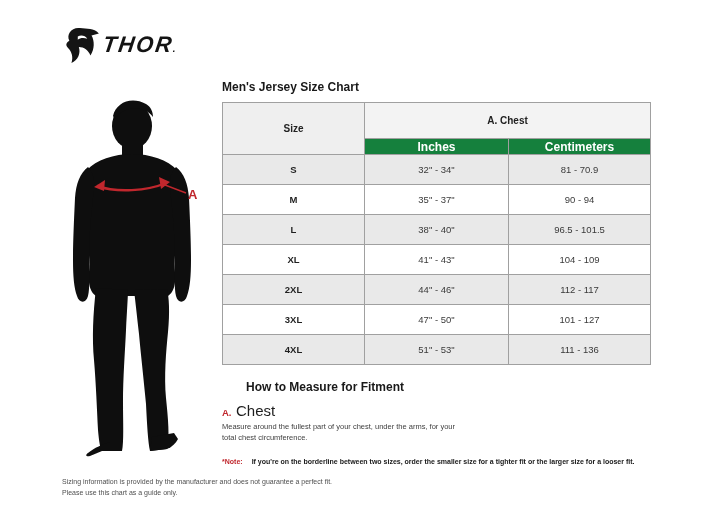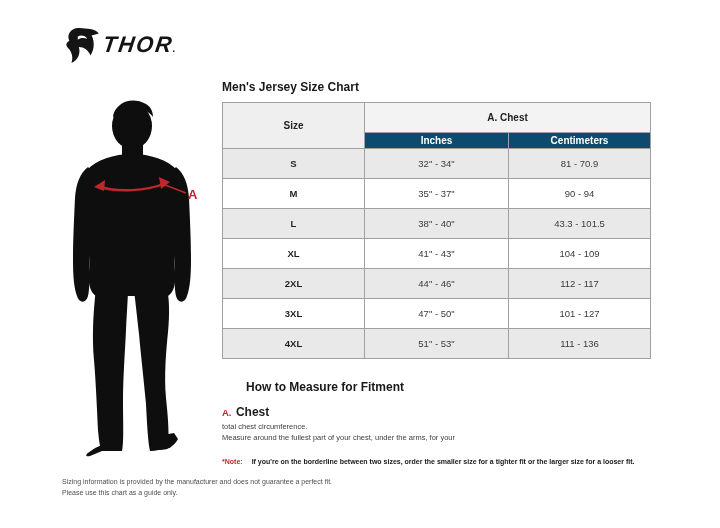--- a/index.html
+++ b/index.html
@@ -29,34 +29,34 @@
 
   
   .chart-title { position: absolute; left: 222px; top: 80px; font-size: 12px; font-weight: bold; color: #191919; }
 
   
   .size-table {
     position: absolute; left: 222px; top: 102px; width: 428px;
     border-collapse: collapse; table-layout: fixed;
   }
   .size-table th, .size-table td { border: 1px solid #a0a0a0; padding: 0; text-align: center; }
-  .main-head-row { height: 30px; }
+  .main-head-row { height: 36px; }
   .size-head { background: #efefef; font-size: 10px; color: #222222; }
   .group-head { background: #f3f3f3; font-size: 10px; color: #222222; }
-  .unit-head { background: #0c4a6e; color: #ffffff; font-size: 10px; height: 15px; }
+  .unit-head { background: #15803d; color: #ffffff; font-size: 12px; height: 15px; }
   .size-table tbody tr { height: 30px; background: #ffffff; }
   .size-table tbody tr:nth-child(odd) { background: #e9e9e9; }
   .size-table tbody td { font-size: 9.5px; color: #3a3a3a; }
   .size-table tbody td.size-cell { font-weight: bold; color: #1f1f1f; }
 
   
   .measure-heading { position: absolute; left: 222px; top: 380px; font-size: 12px; font-weight: bold; color: #191919; margin-left: 24px; }
   .measure-item { position: absolute; left: 222px; top: 402px; }
   .measure-key { color: #c0272d; font-weight: bold; font-size: 9.5px; }
-  .measure-name { color: #1d1d1d; font-weight: bold; font-size: 12px; }
+  .measure-name { color: #1d1d1d; font-weight: normal; font-size: 15px; }
   .measure-desc { margin-top: 2px; font-size: 7.5px; line-height: 1.45; color: #3f3f3f; white-space: nowrap; }
 
   .note-line { position: absolute; left: 222px; top: 458px; font-size: 7px; font-weight: bold; white-space: nowrap; color: #191919; }
   .note-label { color: #c0272d; margin-right: 9px; }
 
   
   .disclaimer { position: absolute; left: 62px; top: 477px; font-size: 7px; line-height: 1.5; color: #4f4f4f; }
 </style>
 </head>
 <body>
@@ -120,21 +120,21 @@
         <td>81 - 70.9</td>
       </tr>
       <tr>
         <td class="size-cell">M</td>
         <td>35" - 37"</td>
         <td>90 - 94</td>
       </tr>
       <tr>
         <td class="size-cell">L</td>
         <td>38" - 40"</td>
-        <td>43.3 - 101.5</td>
+        <td>96.5 - 101.5</td>
       </tr>
       <tr>
         <td class="size-cell">XL</td>
         <td>41" - 43"</td>
         <td>104 - 109</td>
       </tr>
       <tr>
         <td class="size-cell">2XL</td>
         <td>44" - 46"</td>
         <td>112 - 117</td>
@@ -153,22 +153,22 @@
   </table>
 
   <div class="measure-heading">How to Measure for Fitment</div>
 
   <div class="measure-item">
     <div>
       <span class="measure-key">A.</span>
       <span class="measure-name">Chest</span>
     </div>
     <div class="measure-desc">
+      <div>Measure around the fullest part of your chest, under the arms, for your</div>
       <div>total chest circumference.</div>
-      <div>Measure around the fullest part of your chest, under the arms, for your</div>
     </div>
   </div>
 
   <div class="note-line">
     <span class="note-label">*Note:</span><span>If you're on the borderline between two sizes, order the smaller size for a tighter fit or the larger size for a looser fit.</span>
   </div>
 
   <div class="disclaimer">
     <div>Sizing information is provided by the manufacturer and does not guarantee a perfect fit.</div>
     <div>Please use this chart as a guide only.</div>

